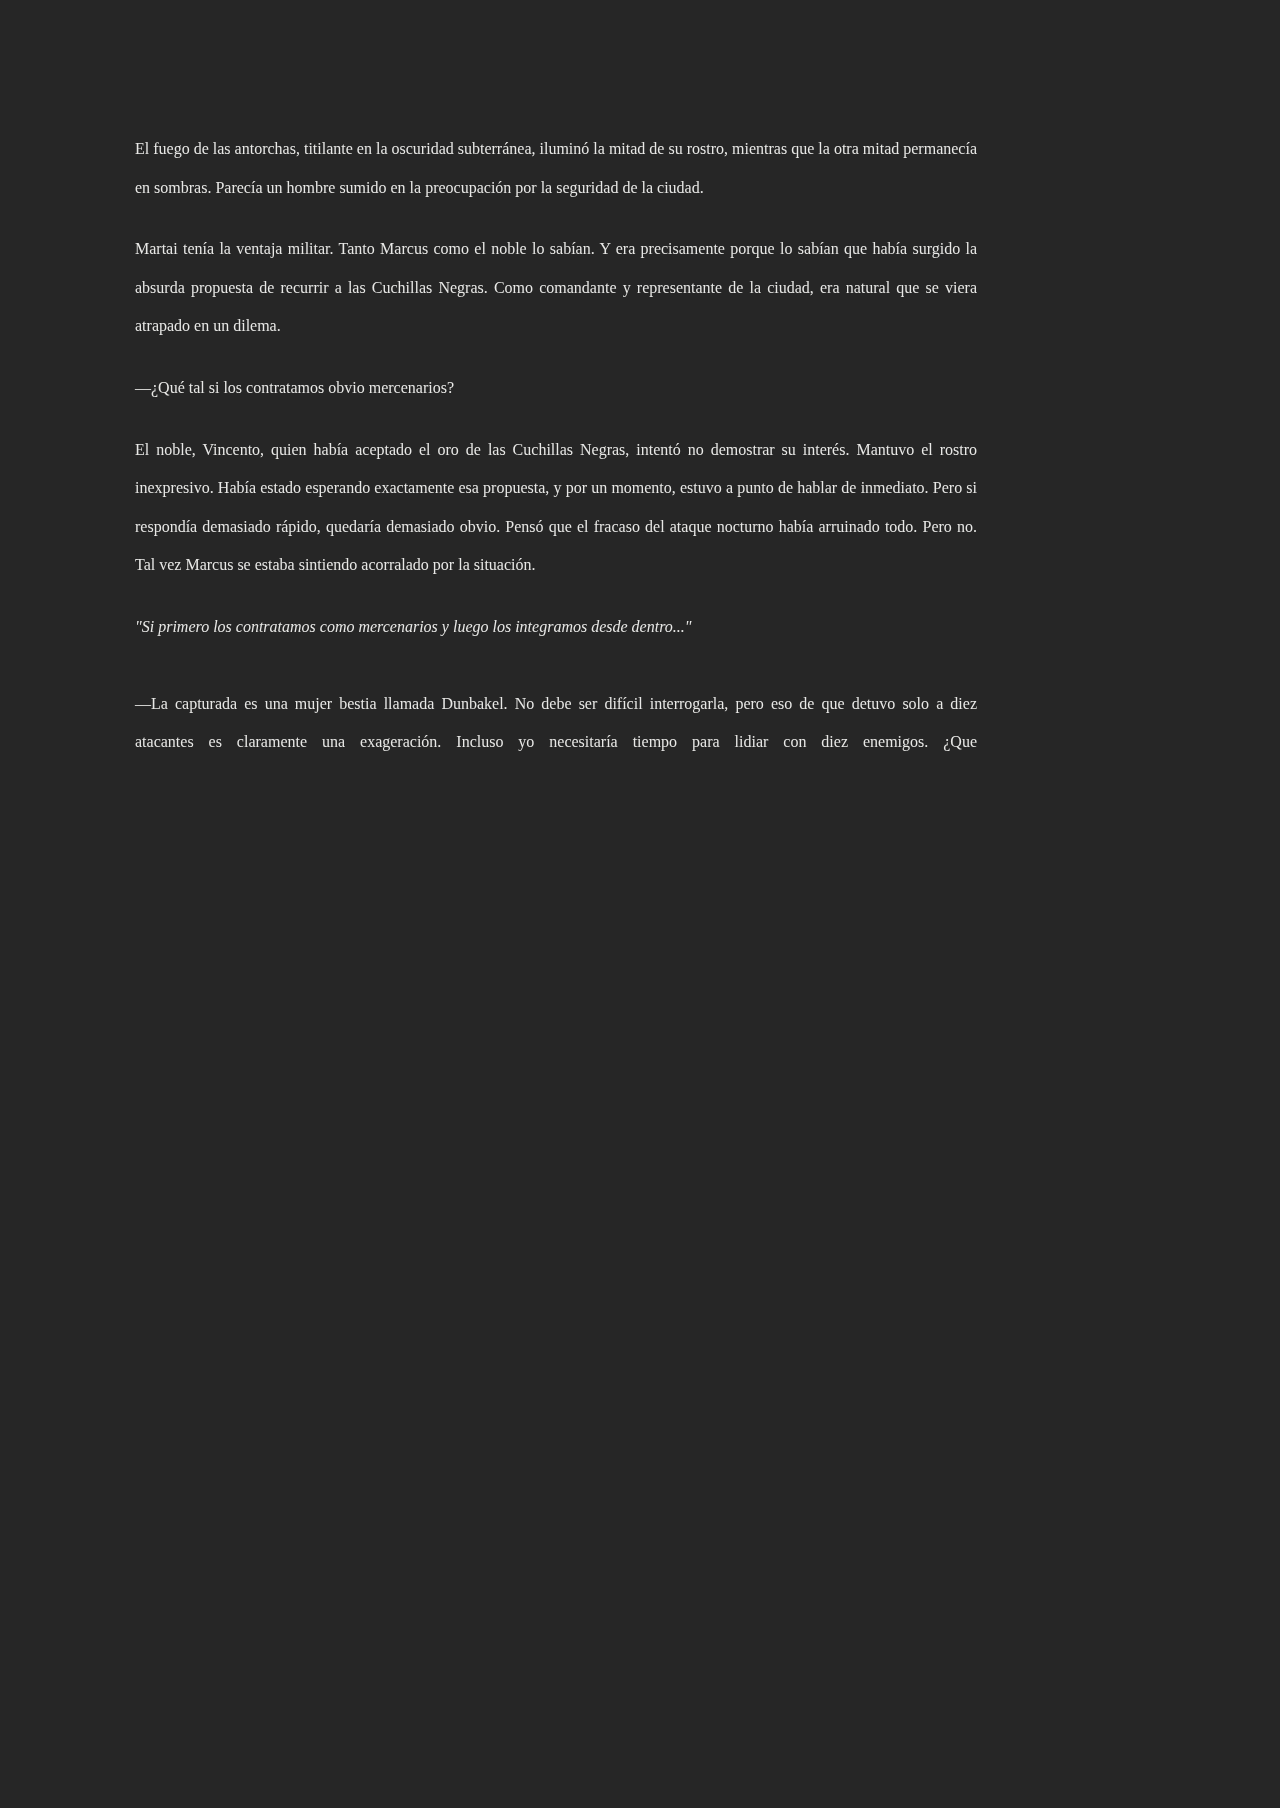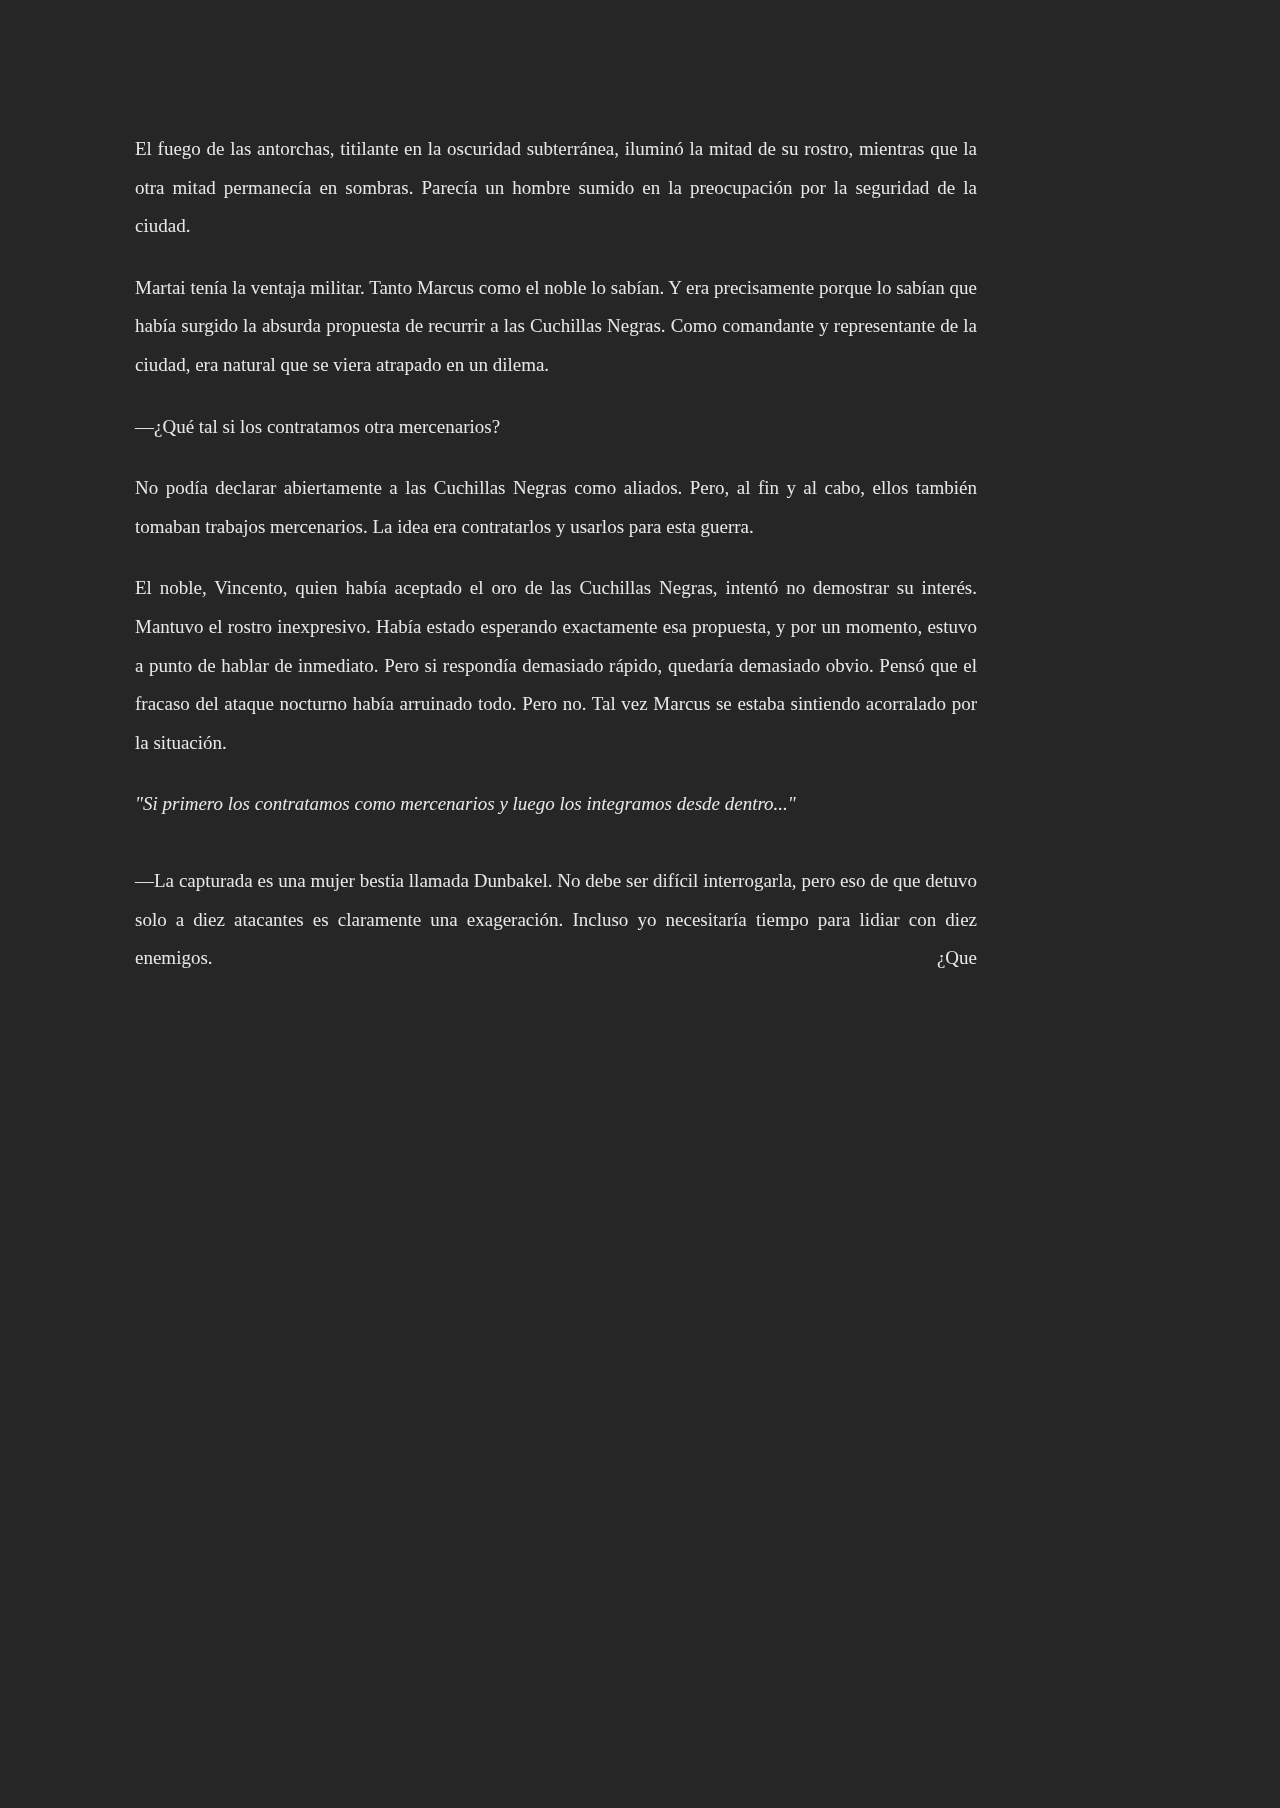--- a/index.html
+++ b/index.html
@@ -24,21 +24,21 @@
 
   .content {
     position: absolute;
     top: 130px;
     left: 135px;
     width: 842px;
   }
 
   .para {
     color: #e8e8e6;
-    font-size: 19px;
+    font-size: 16px;
     line-height: 38.6px;
     text-align: justify;
     margin-bottom: 23px;
     -webkit-hyphens: none;
     hyphens: none;
   }
 
   .para.italic {
     font-style: italic;
   }
@@ -50,19 +50,18 @@
     margin-top: 38px;
   }
 </style>
 </head>
 <body>
 
 <div class="page">
   <div id="content" class="content">
       <p class="para">El fuego de las antorchas, titilante en la oscuridad subterránea, iluminó la mitad de su rostro, mientras que la otra mitad permanecía en sombras. Parecía un hombre sumido en la preocupación por la seguridad de la ciudad.</p>
       <p class="para">Martai tenía la ventaja militar. Tanto Marcus como el noble lo sabían. Y era precisamente porque lo sabían que había surgido la absurda propuesta de recurrir a las Cuchillas Negras. Como comandante y representante de la ciudad, era natural que se viera atrapado en un dilema.</p>
-      <p class="para">—¿Qué tal si los contratamos otra mercenarios?</p>
-      <p class="para">No podía declarar abiertamente a las Cuchillas Negras como aliados. Pero, al fin y al cabo, ellos también tomaban trabajos mercenarios. La idea era contratarlos y usarlos para esta guerra.</p>
+      <p class="para">—¿Qué tal si los contratamos obvio mercenarios?</p>
       <p class="para">El noble, Vincento, quien había aceptado el oro de las Cuchillas Negras, intentó no demostrar su interés. Mantuvo el rostro inexpresivo. Había estado esperando exactamente esa propuesta, y por un momento, estuvo a punto de hablar de inmediato. Pero si respondía demasiado rápido, quedaría demasiado obvio. Pensó que el fracaso del ataque nocturno había arruinado todo. Pero no. Tal vez Marcus se estaba sintiendo acorralado por la situación.</p>
       <p class="para italic">"Si primero los contratamos como mercenarios y luego los integramos desde dentro..."</p>
       <p class="para truncated">—La capturada es una mujer bestia llamada Dunbakel. No debe ser difícil interrogarla, pero eso de que detuvo solo a diez atacantes es claramente una exageración. Incluso yo necesitaría tiempo para lidiar con diez enemigos. ¿Que</p>
     </div>
 </div>
 
 </body></html>

